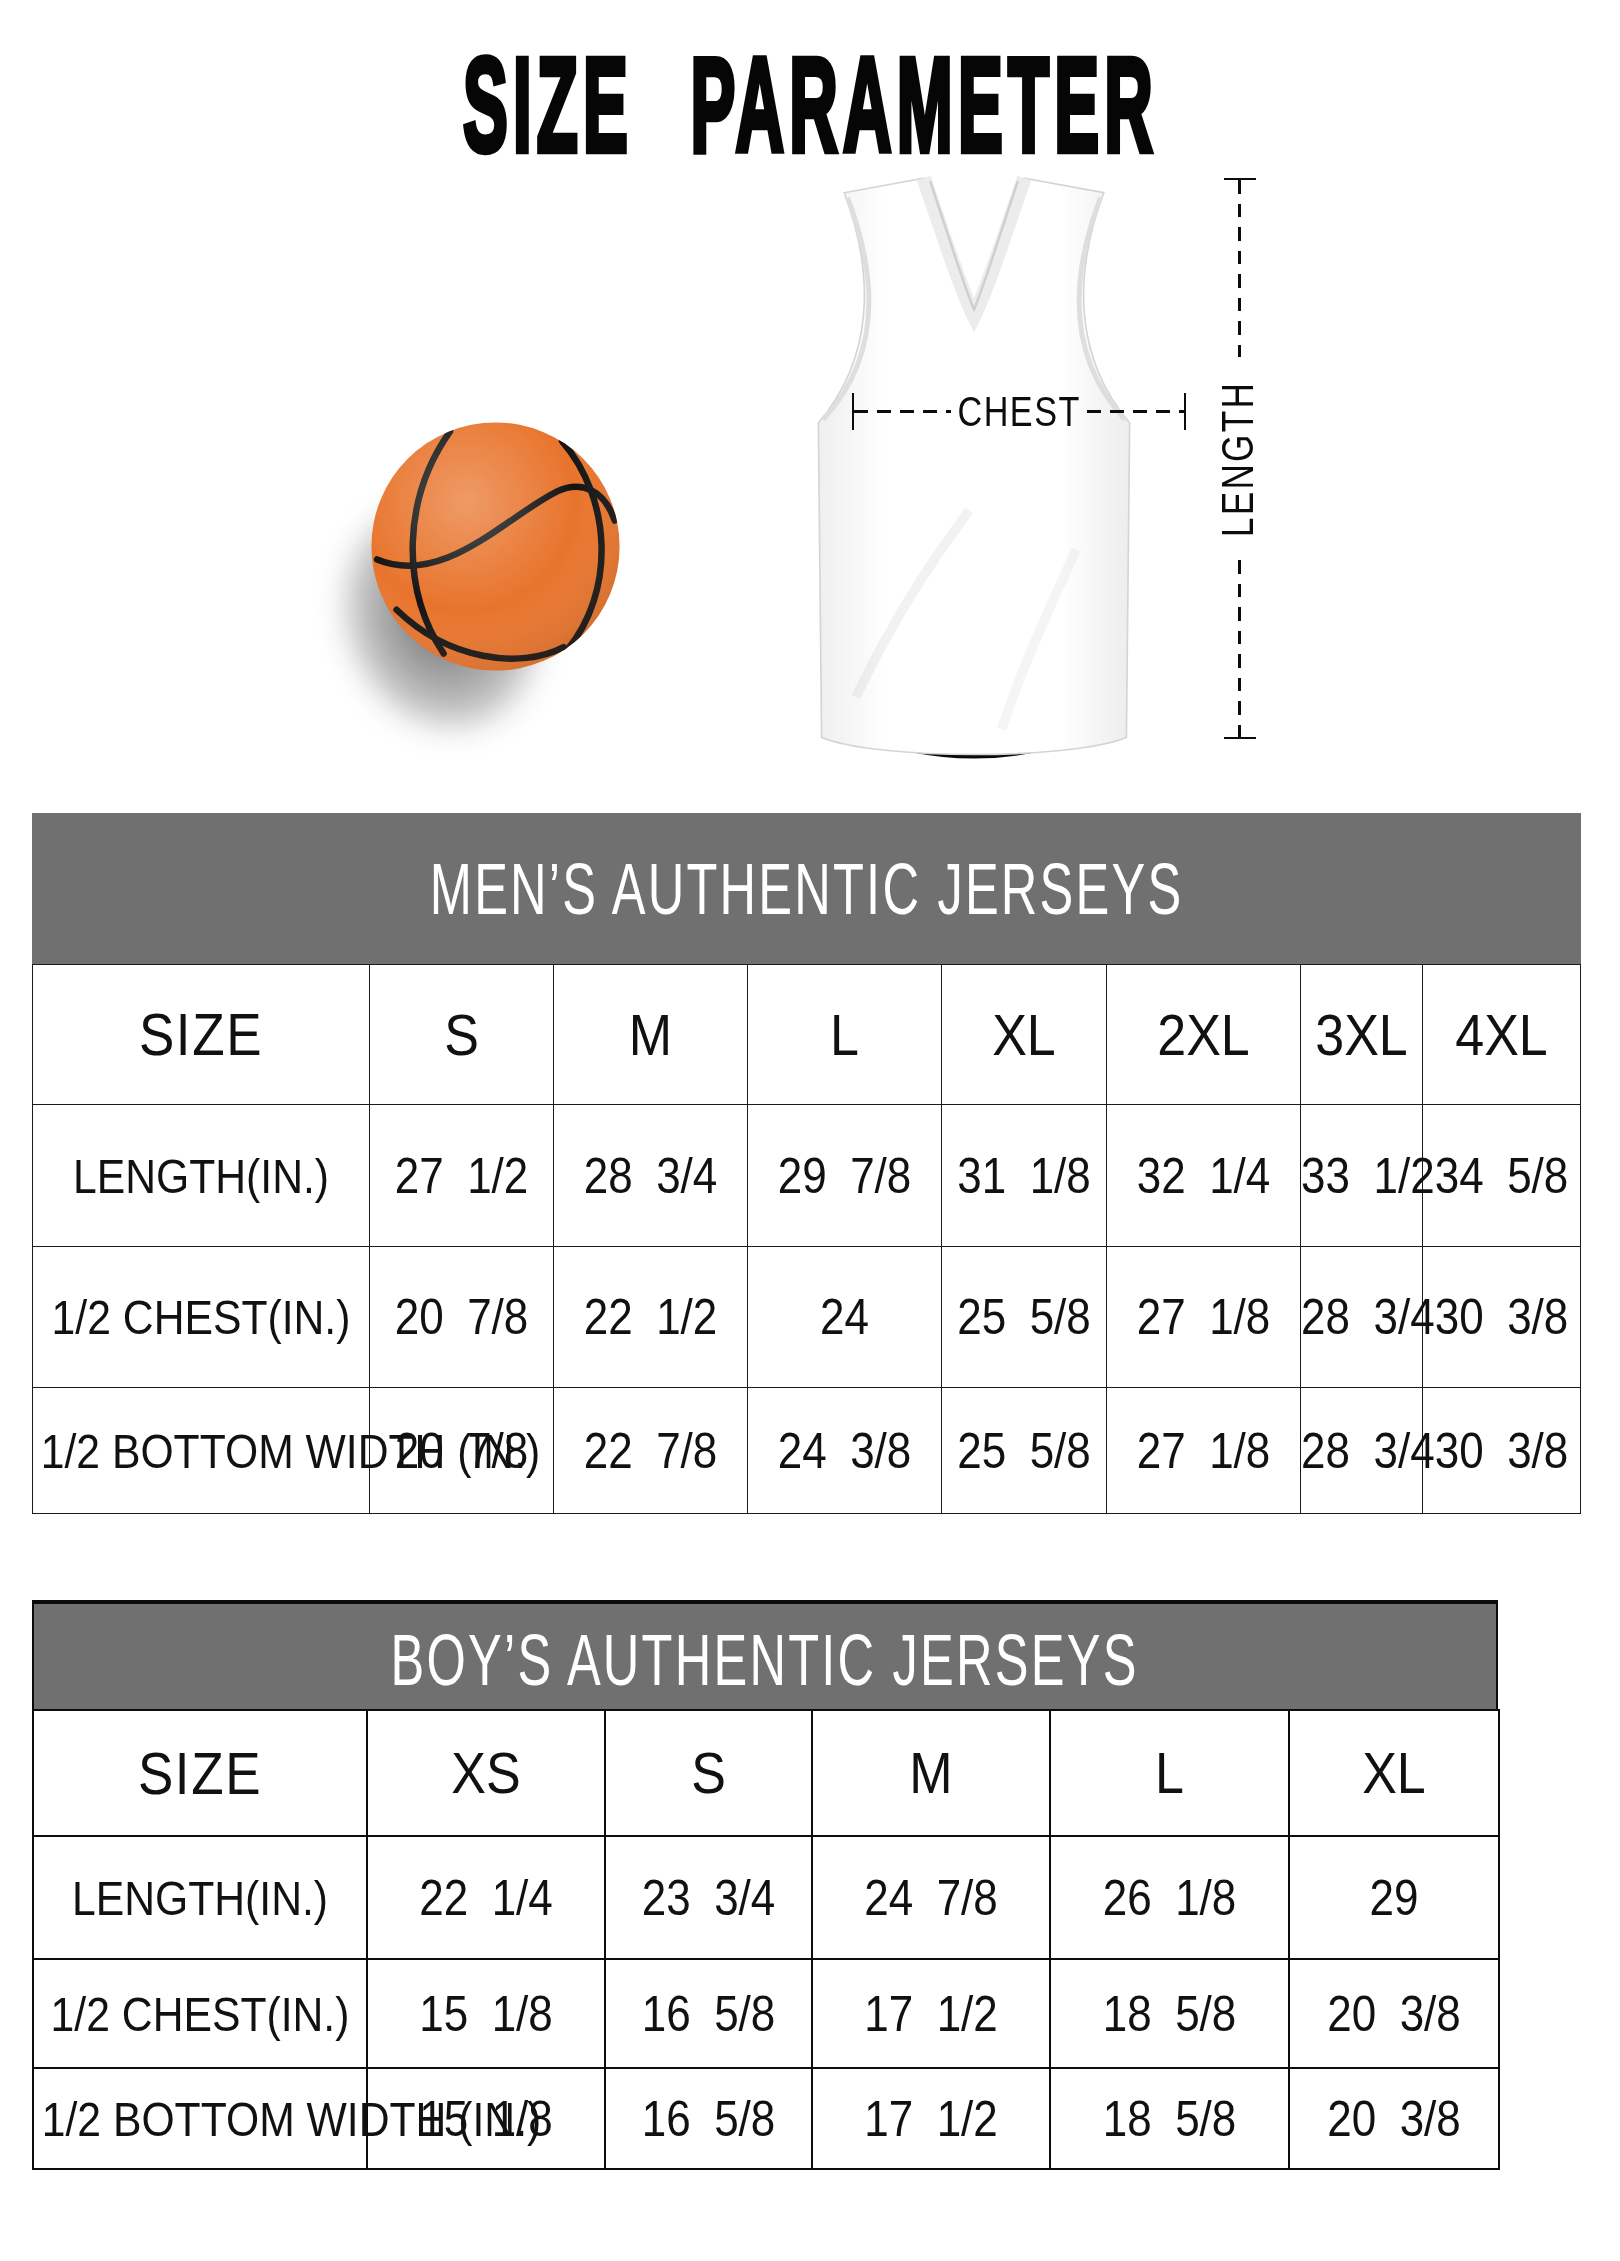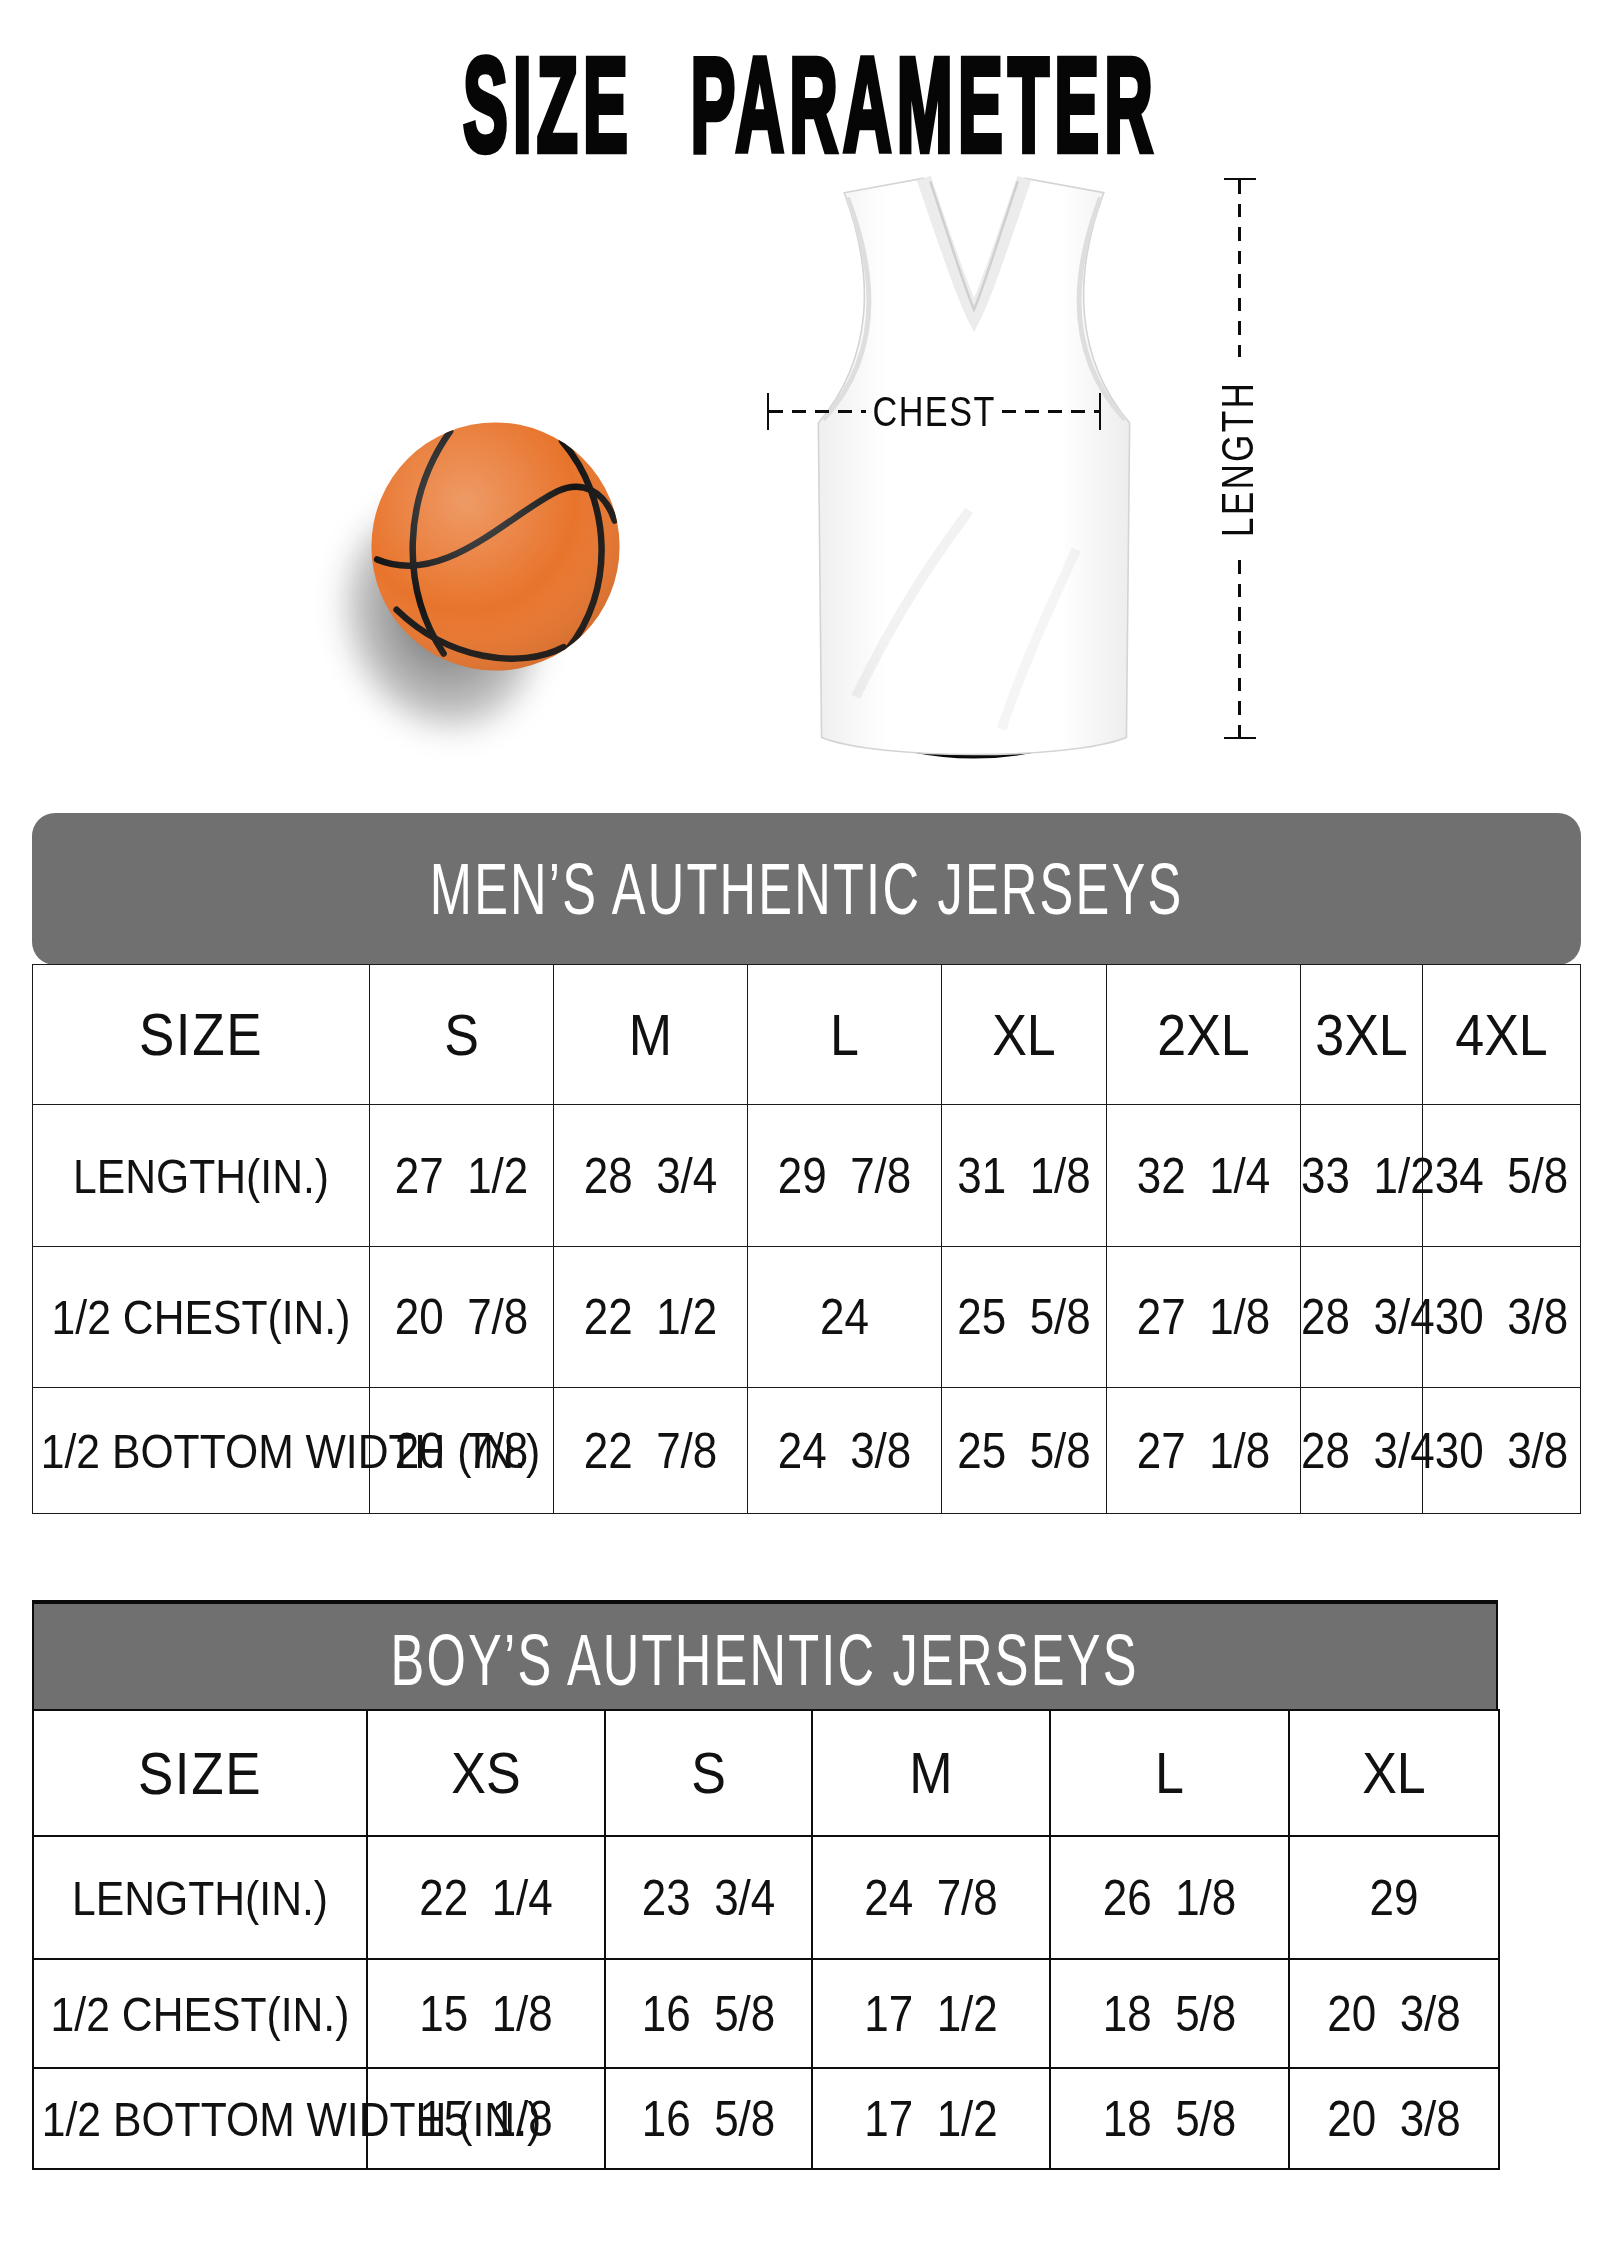--- a/index.html
+++ b/index.html
@@ -20,21 +20,21 @@
   
   .ball-shadow{position:absolute;left:306px;top:454px;width:292px;height:348px;
     background:radial-gradient(ellipse 50% 50% at 48% 46%, rgba(15,15,15,0.62), rgba(15,15,15,0.25) 55%, rgba(15,15,15,0) 72%);
     filter:blur(13px);transform:rotate(-20deg);}
   .ball{position:absolute;left:369px;top:420px;width:253px;height:253px;}
 
   
   .jersey{position:absolute;left:802px;top:170px;width:344px;height:621px;}
 
   
-  .chest-line{position:absolute;left:767px;top:391px;width:334px;height:41px;
+  .chest-line{position:absolute;left:852px;top:391px;width:334px;height:41px;
     display:flex;align-items:center;}
   .chest-tick{width:2.4px;height:37px;background:#0c0c0c;flex:0 0 auto;}
   .chest-dash{flex:1 1 auto;height:3.2px;
     background:repeating-linear-gradient(to right,#0c0c0c 0 13.8px,transparent 13.8px 23px);}
   .chest-text{flex:0 0 auto;font-size:36px;letter-spacing:1.6px;padding:0 3.2px;
     transform:scale(0.95,1.18);white-space:nowrap;color:#0c0c0c;}
 
   
   .length-line{position:absolute;left:1219px;top:178px;width:41px;height:561px;
     display:flex;flex-direction:column;align-items:center;}
@@ -145,21 +145,21 @@
   <div class="length-line">
     <div class="length-tick"></div>
     <div class="length-dash"></div>
     <div class="length-label-box">
       <span class="length-text">LENGTH</span>
     </div>
     <div class="length-dash"></div>
     <div class="length-tick"></div>
   </div>
 
-  <div class="gray-bar bar-mens" style="background: rgb(112, 112, 112); border-radius: 23px;">
+  <div class="gray-bar bar-mens" style="background: rgb(112, 112, 112);">
     <span class="bar-text">MEN’S AUTHENTIC JERSEYS</span>
   </div>
 
   <table class="sizes mens-table">
     <colgroup>
       <col style="width:337px">
         <col style="width:184px">
         <col style="width:194px">
         <col style="width:194px">
       <col style="width:165px">

